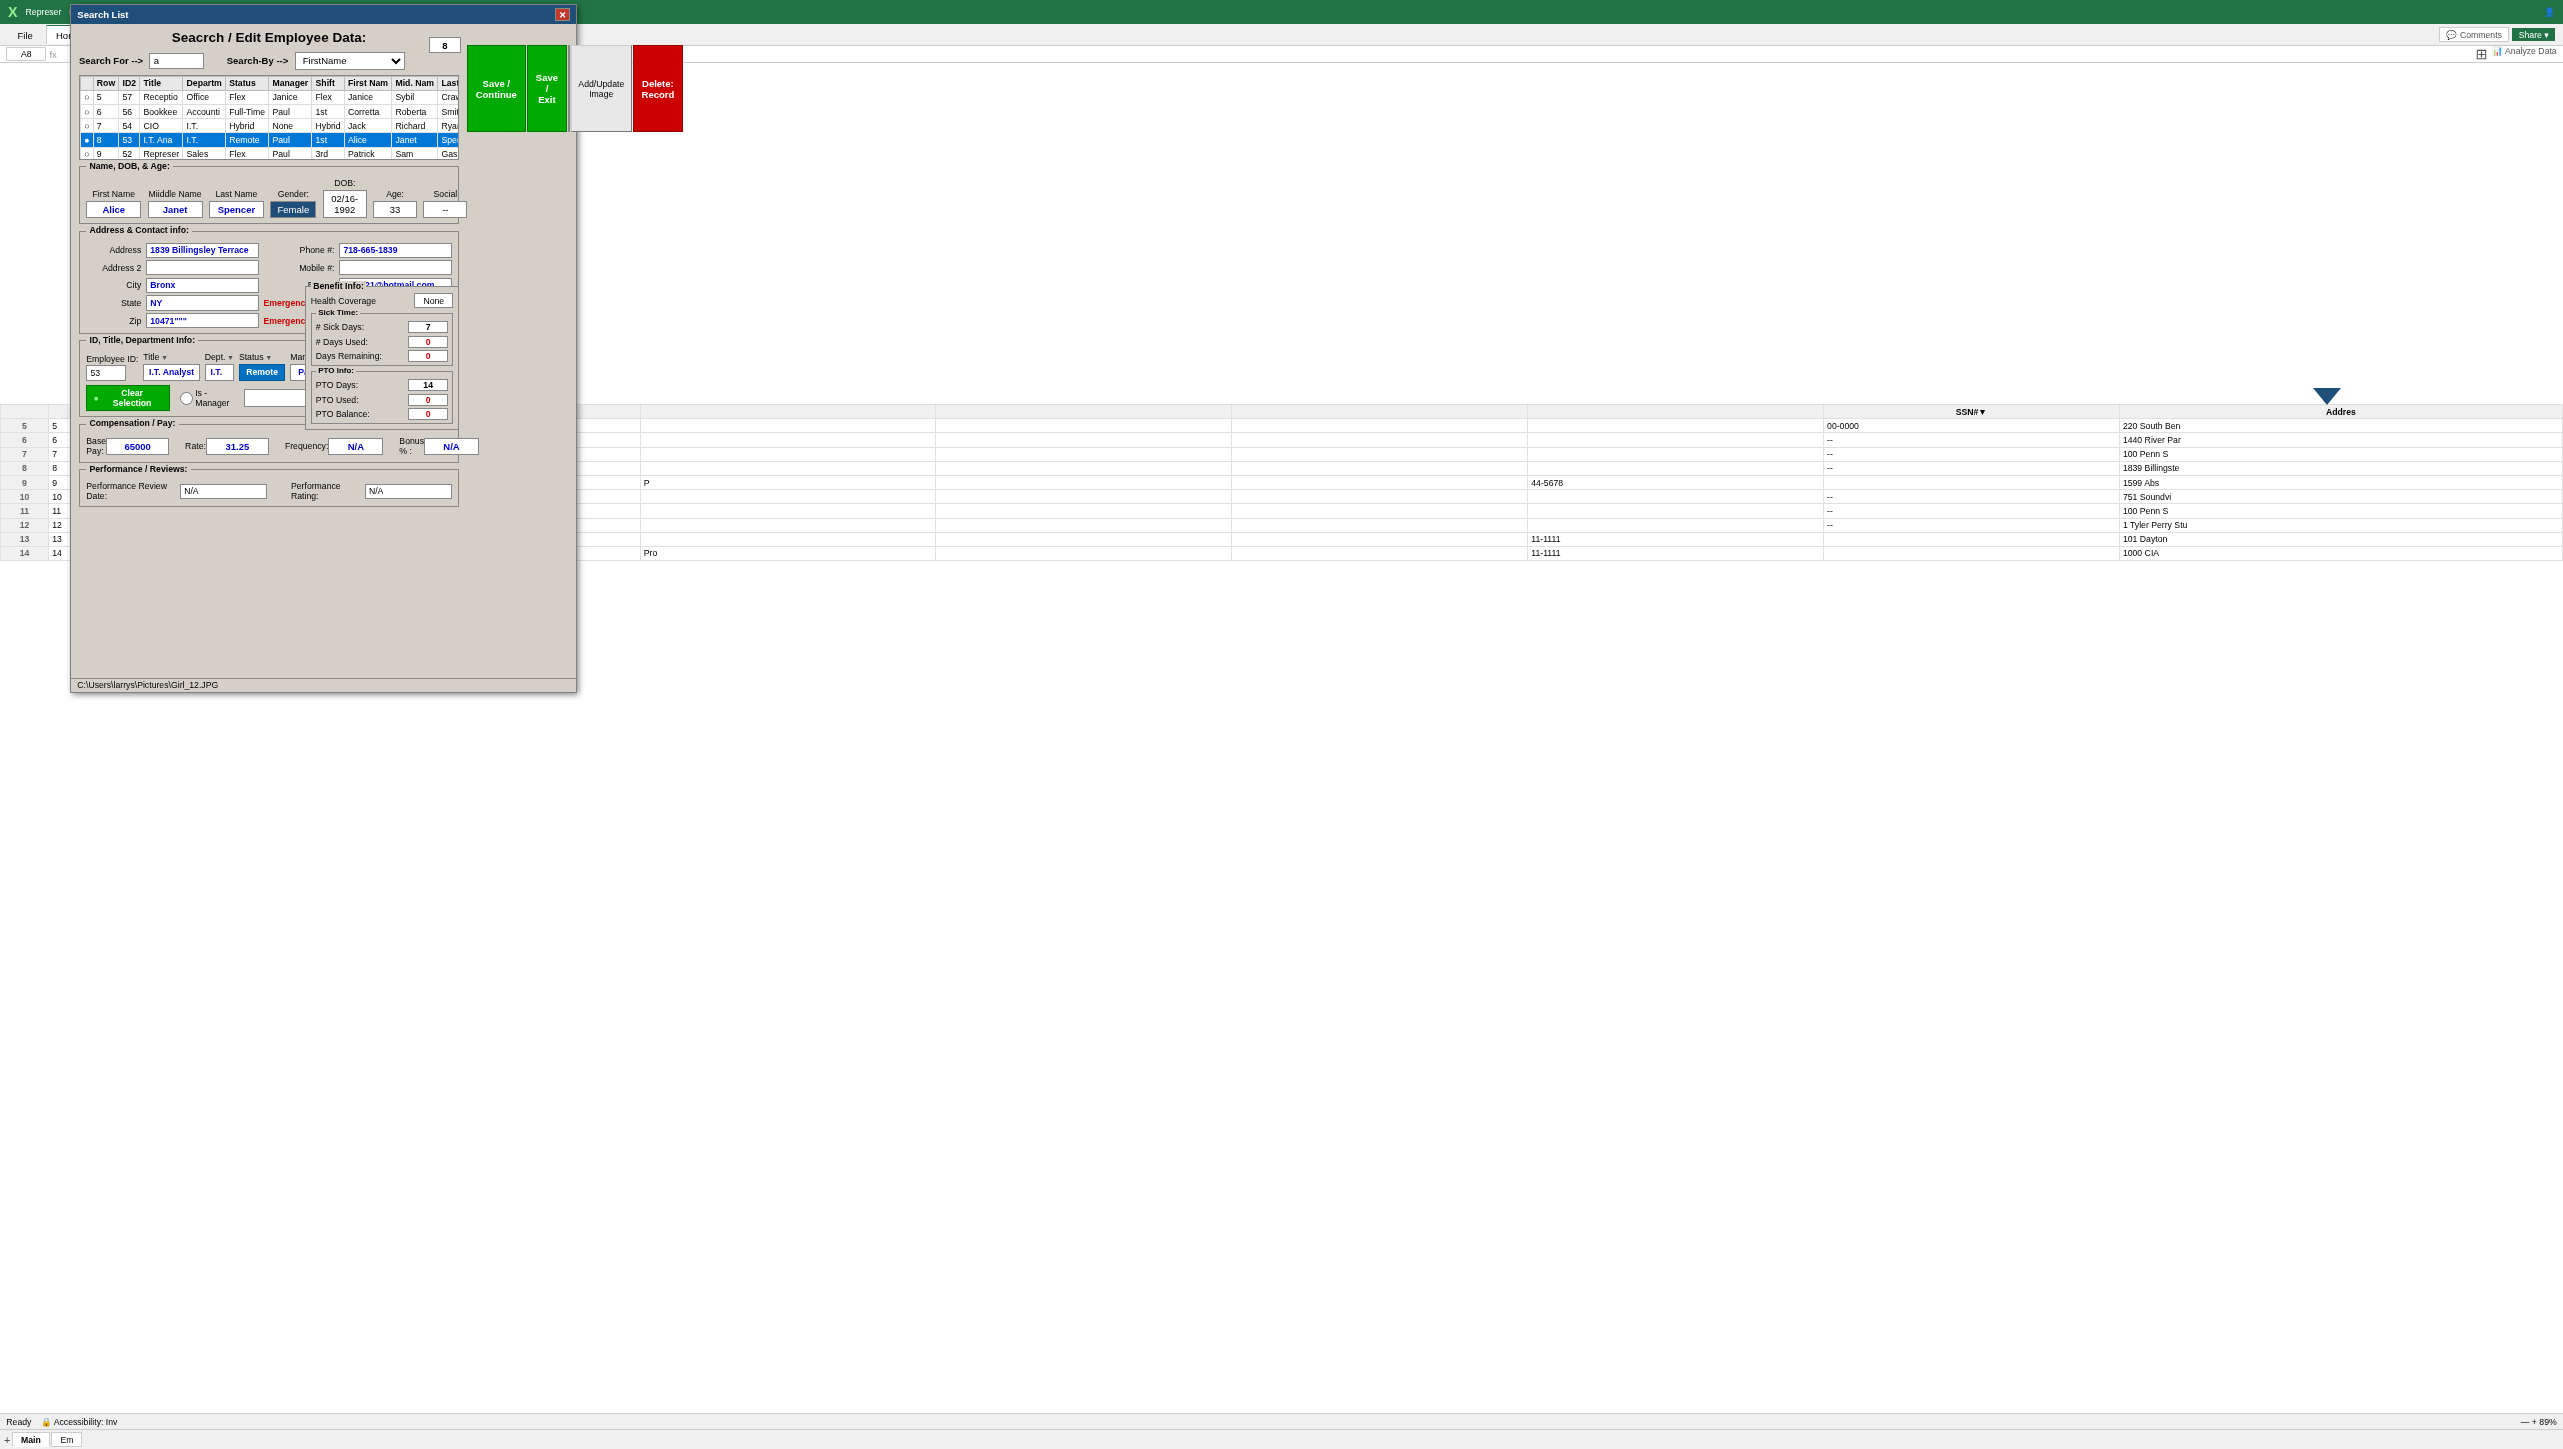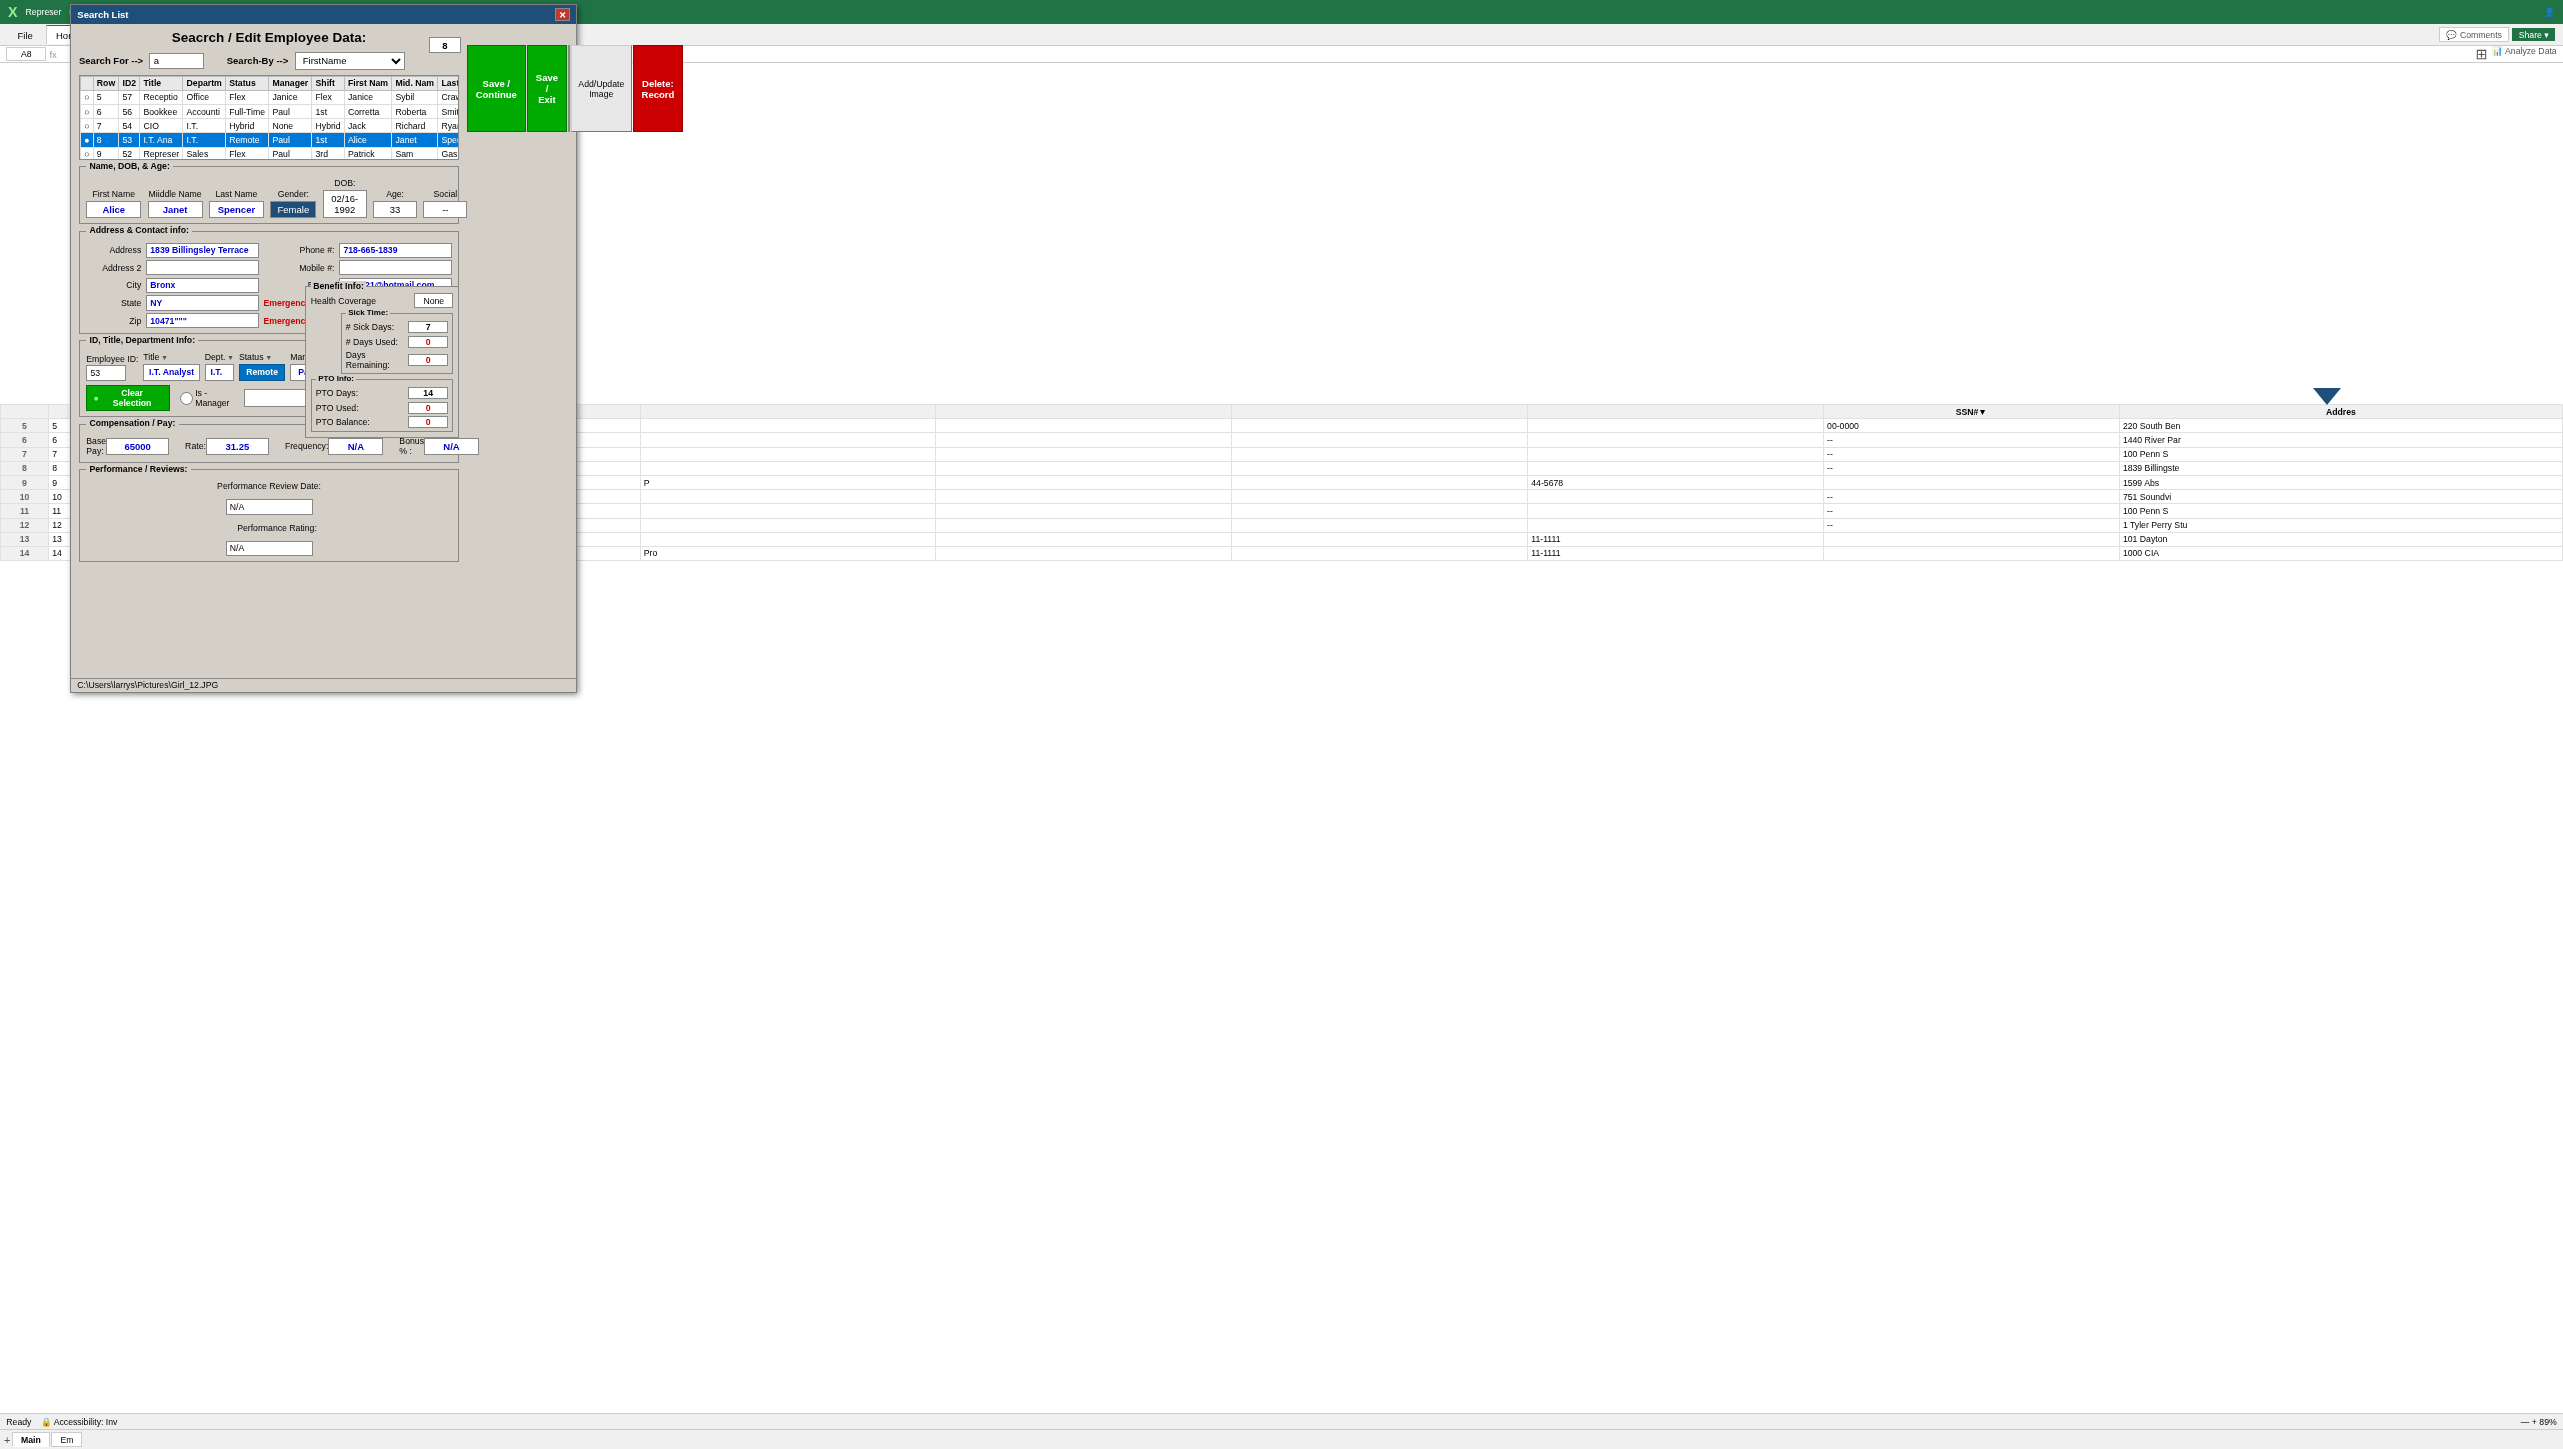--- a/index.html
+++ b/index.html
@@ -393,21 +393,20 @@
       text-align: center;
     }
 
     
     .perf-row {
       display: flex;
       align-items: center;
       gap: 8px;
       margin-top: 3.2px;
       font-size: 8.7px;
-      flex-direction: column;
     }
 
     .perf-input {
       border: 0.8px solid #888;
       background: white;
       padding: 1.6px 3.2px;
       font-size: 8.7px;
       color: #000;
       width: 87px;
     }
@@ -1141,21 +1140,21 @@
     </div>
   </div>
 
   <div style="position:absolute;right:117px;top:281px;width:154px;border:0.8px solid #888;padding:6.3px 4.8px 4.8px 4.8px;background:#d4d0c8;">
     <span style="position:absolute;top:-6.3px;left:4.8px;background:#d4d0c8;padding:0 2.4px;font-size:8.7px;font-weight:bold;">Benefit Info:</span>
     <div style="display:flex;justify-content:space-between;align-items:center;margin-bottom:4.8px;font-size:8.7px;">
       <span>Health Coverage</span>
       <button style="background:white;border:0.8px solid #888;padding:1.6px 8px;font-size:8.7px;cursor:pointer;">None</button>
     </div>
 
-    <div style="border:0.8px solid #888;padding:4.8px 4px 3.2px 4px;margin-bottom:4.8px;position:relative;margin-left:30px;">
+    <div style="border:0.8px solid #888;padding:4.8px 4px 3.2px 4px;margin-bottom:4.8px;position:relative;">
       <span style="position:absolute;top:-6.3px;left:4px;background:#d4d0c8;padding:0 2.4px;font-size:8px;font-weight:bold;">Sick Time:</span>
       <div style="display:flex;justify-content:space-between;align-items:center;margin-bottom:2.4px;font-size:8.7px;margin-top:2.4px;">
         <span># Sick Days:</span>
         <input type="text" style="background: white; border: 0.8px solid rgb(136, 136, 136); width: 40px; text-align: center; font-size: 8.7px; color: rgb(0, 0, 0); font-weight: bold;" value="7">
       </div>
       <div style="display:flex;justify-content:space-between;align-items:center;margin-bottom:2.4px;font-size:8.7px;">
         <span># Days Used:</span>
         <input type="text" style="background: white; border: 0.8px solid rgb(136, 136, 136); width: 40px; text-align: center; font-size: 8.7px; color: rgb(204, 0, 0); font-weight: bold;" value="0">
       </div>
       <div style="display:flex;justify-content:space-between;align-items:center;font-size:8.7px;">

